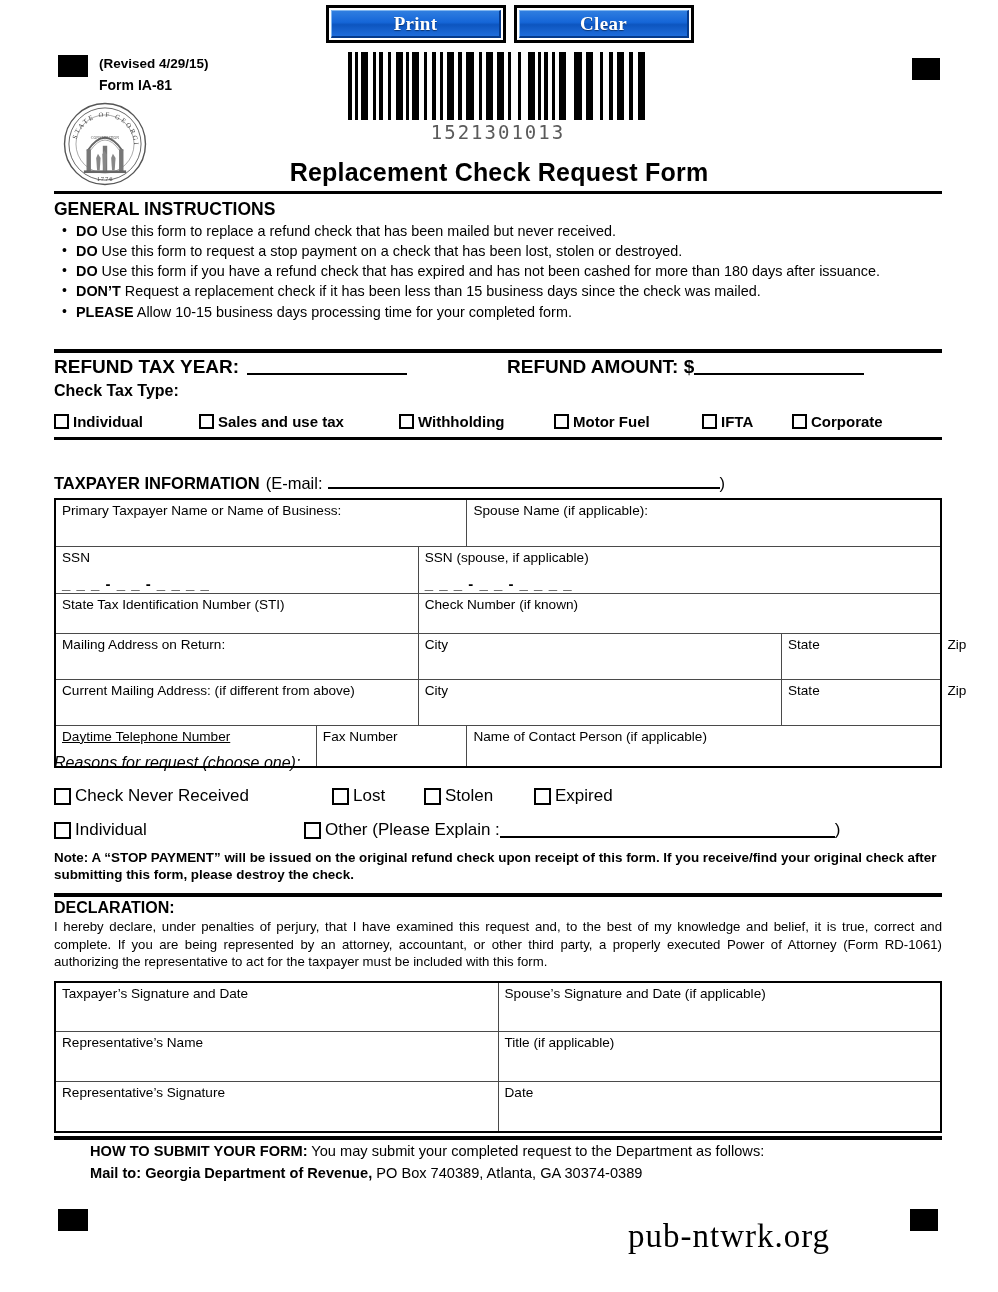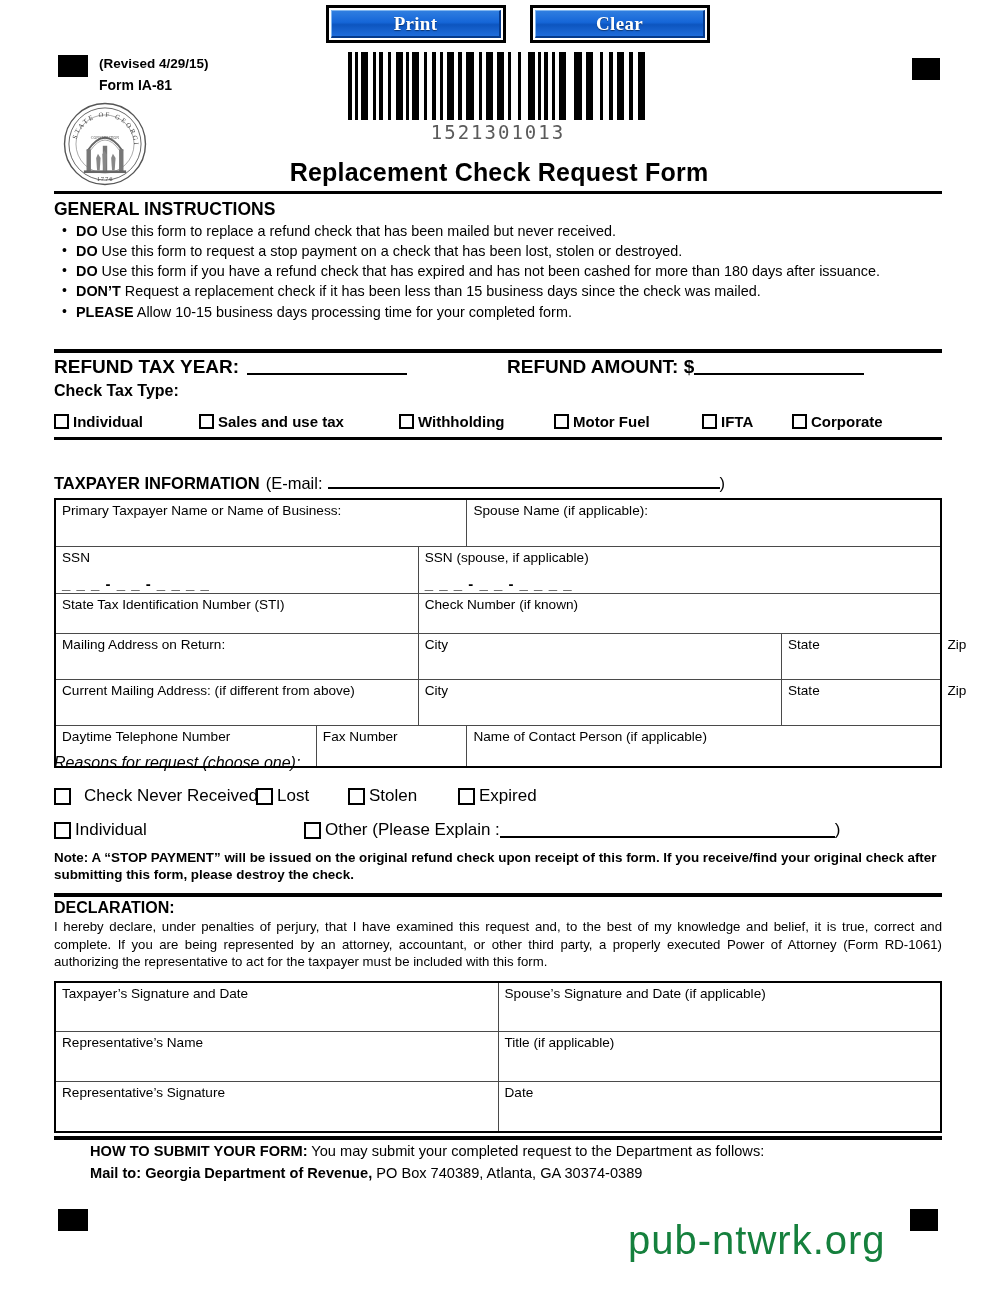--- a/index.html
+++ b/index.html
@@ -15,21 +15,21 @@
   .page { position:absolute; inset:0; }
 
   
   .reg-mark { position:absolute; background:#000; }
   #reg-tl { left:58px;  top:55px;  width:30px; height:22px; }
   #reg-tr { left:912px; top:58px;  width:28px; height:22px; }
   #reg-bl { left:58px;  top:1209px; width:30px; height:22px; }
   #reg-br { left:910px; top:1209px; width:28px; height:22px; }
 
   
-  .btn-row { position:absolute; left:326px; top:5px; display:flex; gap:24px; }
+  .btn-row { position:absolute; left:326px; top:5px; display:flex; gap:8px; }
   .ctl-btn {
     width:180px; height:38px;
     border:3px solid #000;
     background:#fff;
     padding:2px;
     display:flex; align-items:center; justify-content:center;
     cursor:pointer;
   }
   .ctl-btn .inner {
     width:100%; height:100%;
@@ -129,22 +129,22 @@
 
   #decl-head { font-size:16px; font-weight:bold; margin-bottom:1px; }
   #decl-body { font-size:13.2px; line-height:1.33; text-align:justify; }
 
   .submit-line { font-size:14.6px; line-height:1.5; }
   .submit-line b { font-weight:bold; }
 
   
   #watermark {
     position:absolute; left:628px; top:1218px;
-    font-family:Liberation Sans, sans-serif;
-    font-size:40px; color:#15803d; letter-spacing:1px;
+    font-family:Liberation Serif, serif;
+    font-size:33px; color:#000000; letter-spacing:1px;
     white-space:nowrap;
   }
 </style>
 </head>
 <body>
 
 <div class="page">
 
   <div class="reg-mark" id="reg-tl"></div>
   <div class="reg-mark" id="reg-tr"></div>
@@ -350,39 +350,39 @@
             <span>City</span>
           </td>
           <td>
             <span>State</span>
           </td>
           <td>
             <span>Zip</span>
           </td>
         </tr>
         <tr>
-          <td style="height:42px;">
+          <td style="height:42px;text-decoration:underline;">
             <span>Daytime Telephone Number</span>
           </td>
           <td colspan="2">
             <span>Fax Number</span>
           </td>
           <td colspan="3">
             <span>Name of Contact Person (if applicable)</span>
           </td>
         </tr>
       </tbody>
     </table>
   </div>
 
   <div class="sec" style="top:754px;">
     <div id="reasons-title">Reasons for request (choose one):</div>
 
     <div class="cb-row" style="margin-top:14px;">
-      <span class="cb-item" style="width:202px;gap:9px;">
+      <span class="cb-item" style="width:278px;">
         <span class="cbox lg"></span>
         <span class="cb-label reg">Check Never Received</span>
       </span>
       <span class="cb-item" style="width:92px;">
         <span class="cbox lg"></span>
         <span class="cb-label reg">Lost</span>
       </span>
       <span class="cb-item" style="width:110px;">
         <span class="cbox lg"></span>
         <span class="cb-label reg">Stolen</span>

